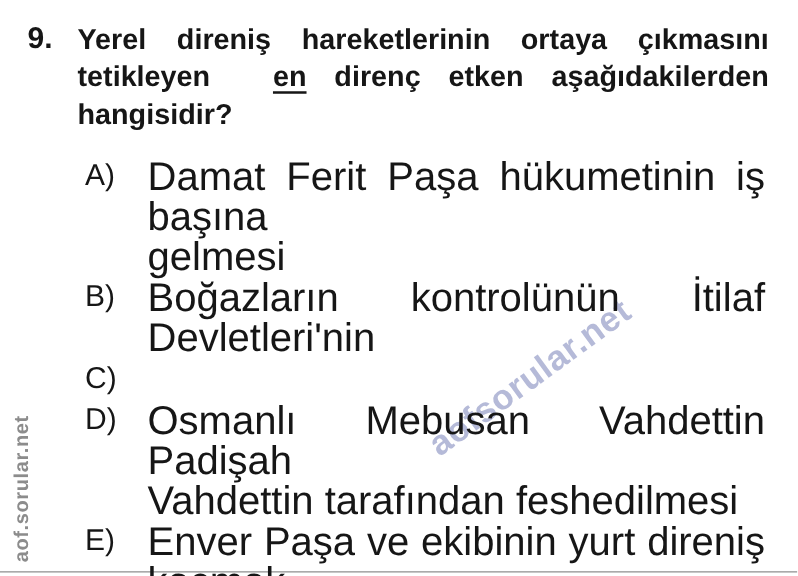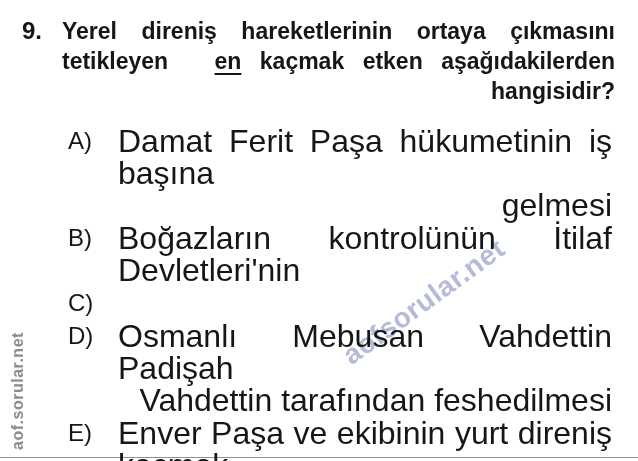--- a/index.html
+++ b/index.html
@@ -88,21 +88,21 @@
     flex: 0 0 50px;
     font-size: 24px;
     line-height: 32px;
   }
   .opt-lines {
     flex: 1 1 auto;
     font-size: 32px;
     line-height: 32px;
   }
 
-  .line { text-align: right; }
+  .line { text-align: left; }
   .line.stretch {
     text-align: justify;
     text-align-last: justify;
   }
   .u {
     text-decoration: underline;
     text-decoration-thickness: 2px;
     text-underline-offset: 4px;
     margin-left: 28px;
   }
@@ -123,21 +123,21 @@
 <div class="page" style="background: rgb(255, 255, 255); color: rgb(22, 22, 22);">
 
   <div class="wm-diagonal" style="color: rgb(181, 186, 216);">aofsorular.net</div>
 
   <div class="wm-vertical" style="color: rgb(140, 140, 140);">aof.sorular.net</div>
 
   <div class="question-row">
     <div class="q-number">9.</div>
     <div class="q-lines">
         <div class="line stretch"><span>Yerel direniş hareketlerinin ortaya çıkmasını</span></div>
-        <div class="line stretch"><span>tetikleyen </span><span class="u">en</span><span> kaçmak etken aşağıdakilerden</span></div>
+        <div class="line stretch"><span>tetikleyen </span><span class="u">en</span><span> direnç etken aşağıdakilerden</span></div>
         <div class="line"><span>hangisidir?</span></div>
       </div>
   </div>
 
   <div class="options">
       <div class="option">
         <div class="opt-letter">A)</div>
         <div class="opt-lines">
           <div class="line stretch">Damat Ferit Paşa hükumetinin iş başına</div>
           <div class="line">gelmesi</div>

